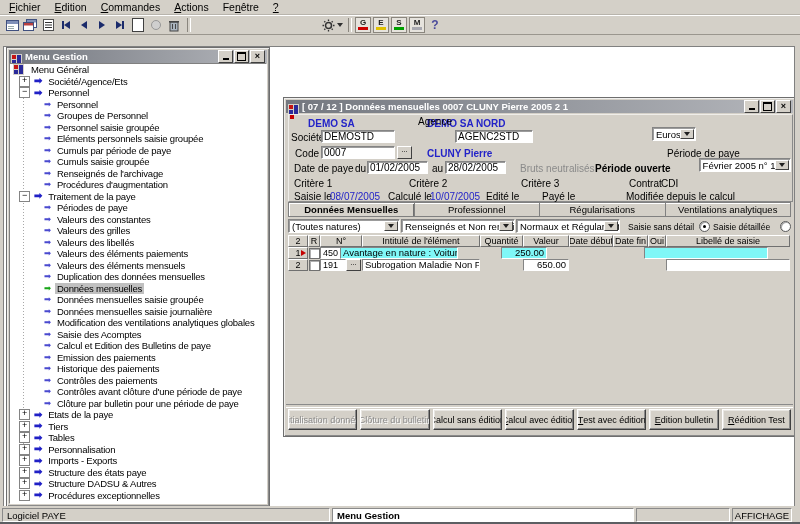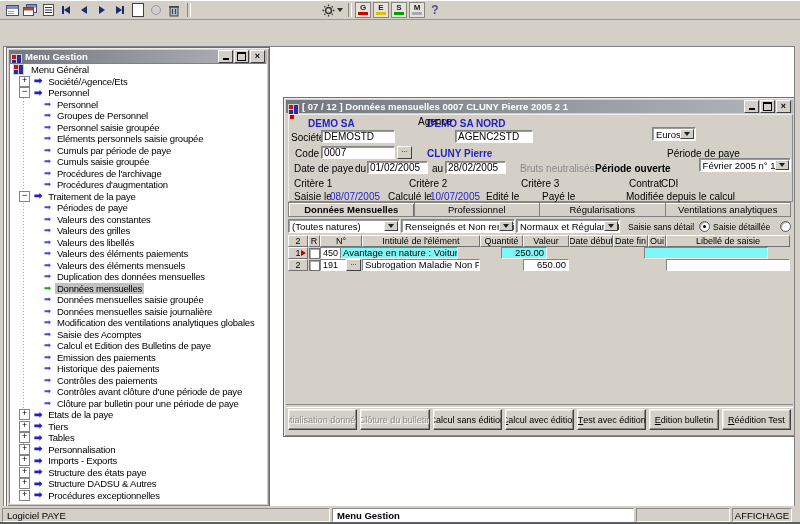--- a/index.html
+++ b/index.html
@@ -179,20 +179,28 @@
   .spanel{border:1px solid;border-color:#8a8a8a #fff #fff #8a8a8a;font-size:9.5px;
     display:flex;align-items:center;padding:0 4px;box-sizing:border-box;white-space:nowrap;overflow:hidden;}
   .bottom-edge{position:absolute;left:0;top:522px;width:800px;height:2px;background:#5c5e62;}
 </style>
 </head>
 <body>
 
 <div class="app" data-name="app-window">
 
 
+  <div class="menubar" data-name="menu-bar">
+      <span class="menu-item" data-name="menu-item-fichier"><span class="ul">F</span>ichier</span>
+      <span class="menu-item" data-name="menu-item-edition"><span class="ul">E</span>dition</span>
+      <span class="menu-item" data-name="menu-item-commandes"><span class="ul">C</span>ommandes</span>
+      <span class="menu-item" data-name="menu-item-actions"><span class="ul">A</span>ctions</span>
+      <span class="menu-item" data-name="menu-item-fentre">Fe<span class="ul">n</span>être</span>
+      <span class="menu-item" data-name="menu-item-?"><span class="ul">?</span></span>
+    </div>
 
   <div class="toolbar" data-name="main-toolbar">
     <span class="tbtn" data-name="properties-icon">
       <svg width="13" height="11">
           <rect x="0.5" y="0.5" width="12" height="10" fill="#fff" stroke="#40507f"></rect>
           <rect x="1" y="1" width="11" height="3" fill="#8090b8"></rect>
           <rect x="2" y="6" width="6" height="1" fill="#9aa"></rect>
           <rect x="2" y="8" width="6" height="1" fill="#9aa"></rect>
         </svg>
     </span>
@@ -346,21 +354,21 @@
           <div class="trow leaf" data-name="tree-item">
             <span class="arrow-leaf" data-name="tree-arrow-icon">➡</span>
             <span class="tlabel" data-name="tree-item-label">Cumuls par période de paye</span>
           </div>
           <div class="trow leaf" data-name="tree-item">
             <span class="arrow-leaf" data-name="tree-arrow-icon">➡</span>
             <span class="tlabel" data-name="tree-item-label">Cumuls saisie groupée</span>
           </div>
           <div class="trow leaf" data-name="tree-item">
             <span class="arrow-leaf" data-name="tree-arrow-icon">➡</span>
-            <span class="tlabel" data-name="tree-item-label">Procédures de l'archivage</span>
+            <span class="tlabel" data-name="tree-item-label">Renseignés de l'archivage</span>
           </div>
           <div class="trow leaf" data-name="tree-item">
             <span class="arrow-leaf" data-name="tree-arrow-icon">➡</span>
             <span class="tlabel" data-name="tree-item-label">Procédures d'augmentation</span>
           </div>
           <div class="trow category" data-name="tree-item">
             <span class="pm" data-name="collapse-minus-icon">−</span>
             <span class="arrow-cat" data-name="tree-arrow-icon">➡</span>
             <span class="tlabel" data-name="tree-item-label">Traitement de la paye</span>
           </div>

